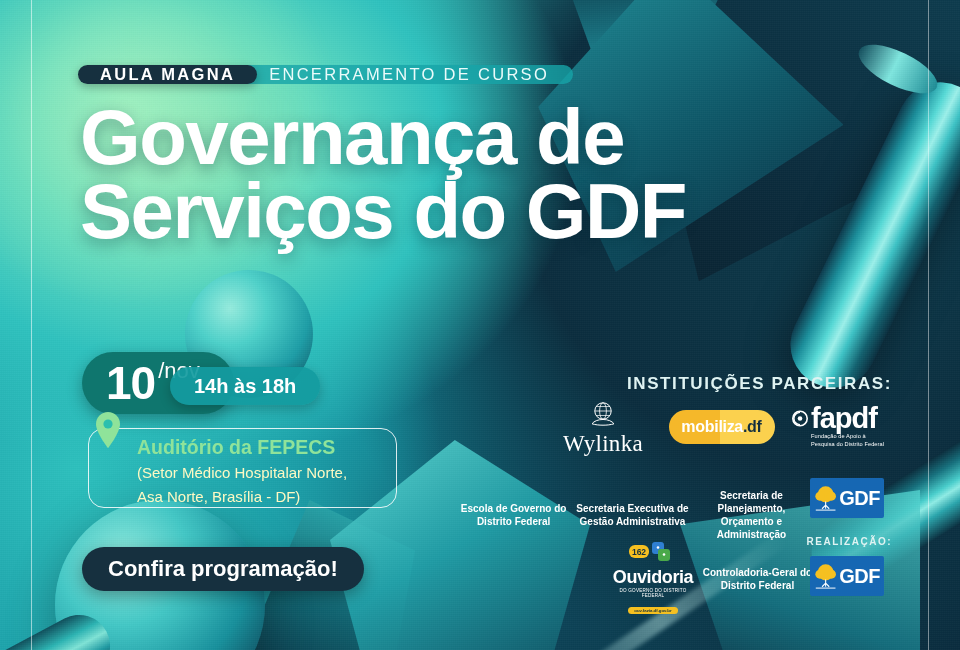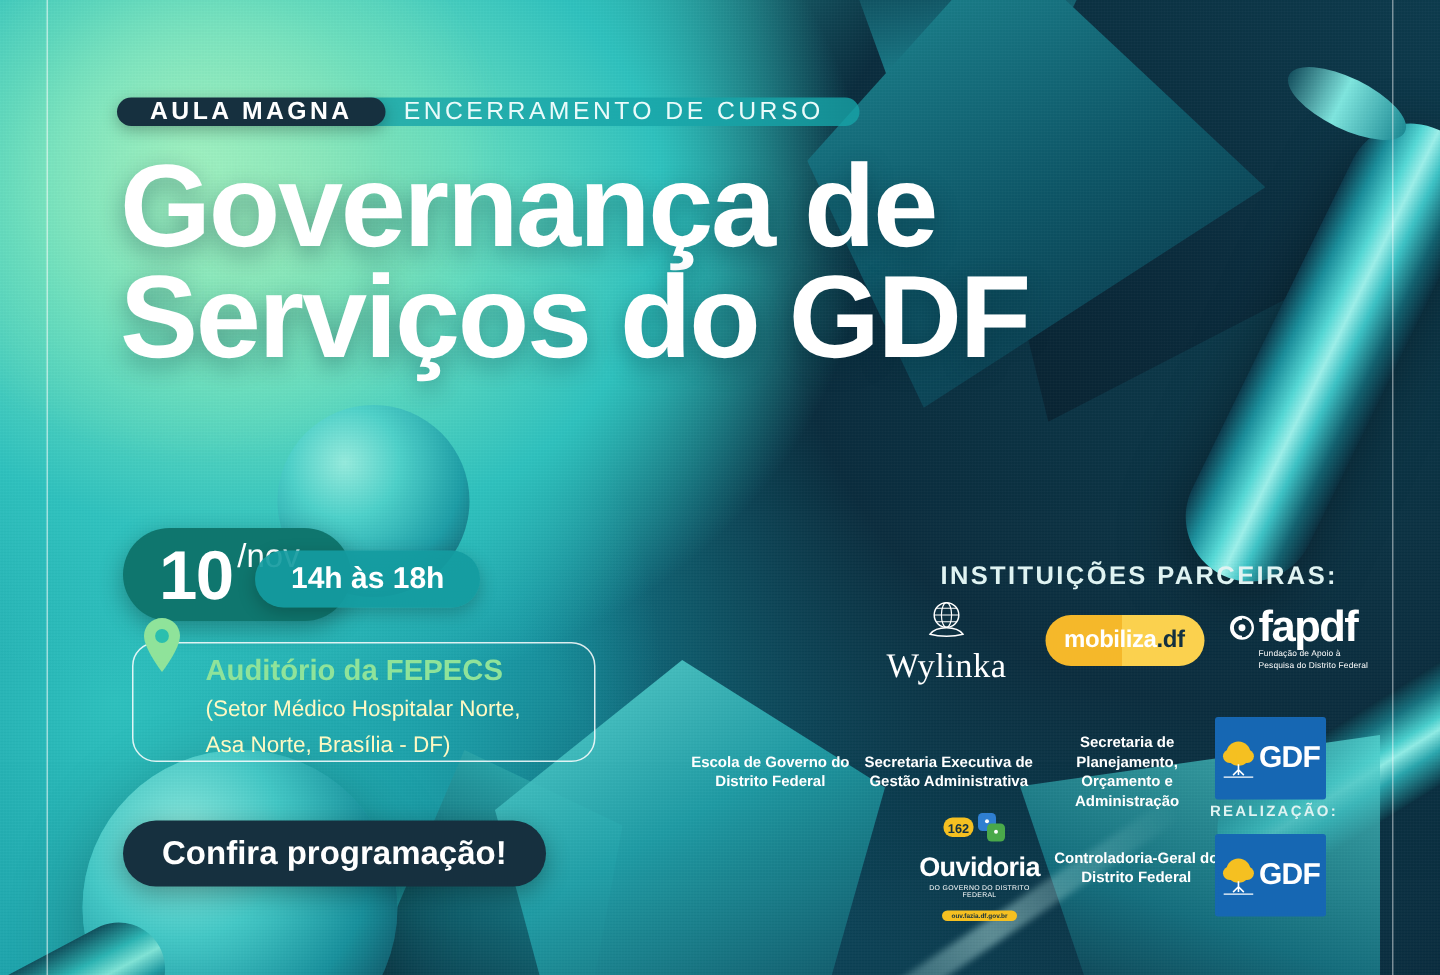--- a/index.html
+++ b/index.html
@@ -171,21 +171,21 @@
     background:#16303f;border-radius:22px;color:#ffffff;
     display:flex;align-items:center;padding:15px 26px;font-size:22px;font-weight:bold;
     box-shadow:0 5px 16px rgba(0,0,0,.32);
   }
 
   
   .partners-label{
     position:absolute;right:68px;top:374px;color:#dff3f2;font-size:17px;font-weight:bold;letter-spacing:1.6px;
   }
   .logo-row{
-    position:absolute;left:583px;top:398px;width:345px;height:58px;
+    position:absolute;left:555px;top:398px;width:345px;height:58px;
     display:flex;align-items:center;justify-content:space-between;
   }
   
   .wylinka{width:96px;text-align:center;color:#ffffff;}
   .wylinka-name{font-family:"Liberation Serif", serif;font-size:23px;line-height:1;margin-top:2px;letter-spacing:.3px;}
   
   .mobiliza{
     width:106px;height:34px;border-radius:17px;
     background:linear-gradient(90deg,#f5b82a 0%,#f5b82a 48%,#fbd14e 48%,#fbd14e 100%);
     display:flex;align-items:center;justify-content:center;
@@ -199,21 +199,21 @@
 
   .caption-row{
     position:absolute;left:455px;top:489px;width:355px;
     display:flex;justify-content:space-between;color:#ffffff;
     font-size:10px;font-weight:bold;line-height:1.3;text-align:center;align-items:center;
   }
   .caption-row div{width:33%;}
 
   
   .gdf{
-    width:74px;height:55px;background:#1667b3;border-radius:2px;
+    width:74px;height:40px;background:#1667b3;border-radius:2px;
     display:flex;align-items:center;justify-content:center;gap:2px;padding:0 4px;
     position:relative;
   }
   .gdf-txt{color:#ffffff;font-size:20px;font-weight:bold;letter-spacing:-.5px;}
   .gdf-1{position:absolute;left:810px;top:478px;}
   .gdf-2{position:absolute;left:810px;top:556px;}
 
   .realiza-label{
     position:absolute;right:68px;top:536px;color:#dff3f2;font-size:10px;font-weight:bold;letter-spacing:1.5px;
   }

